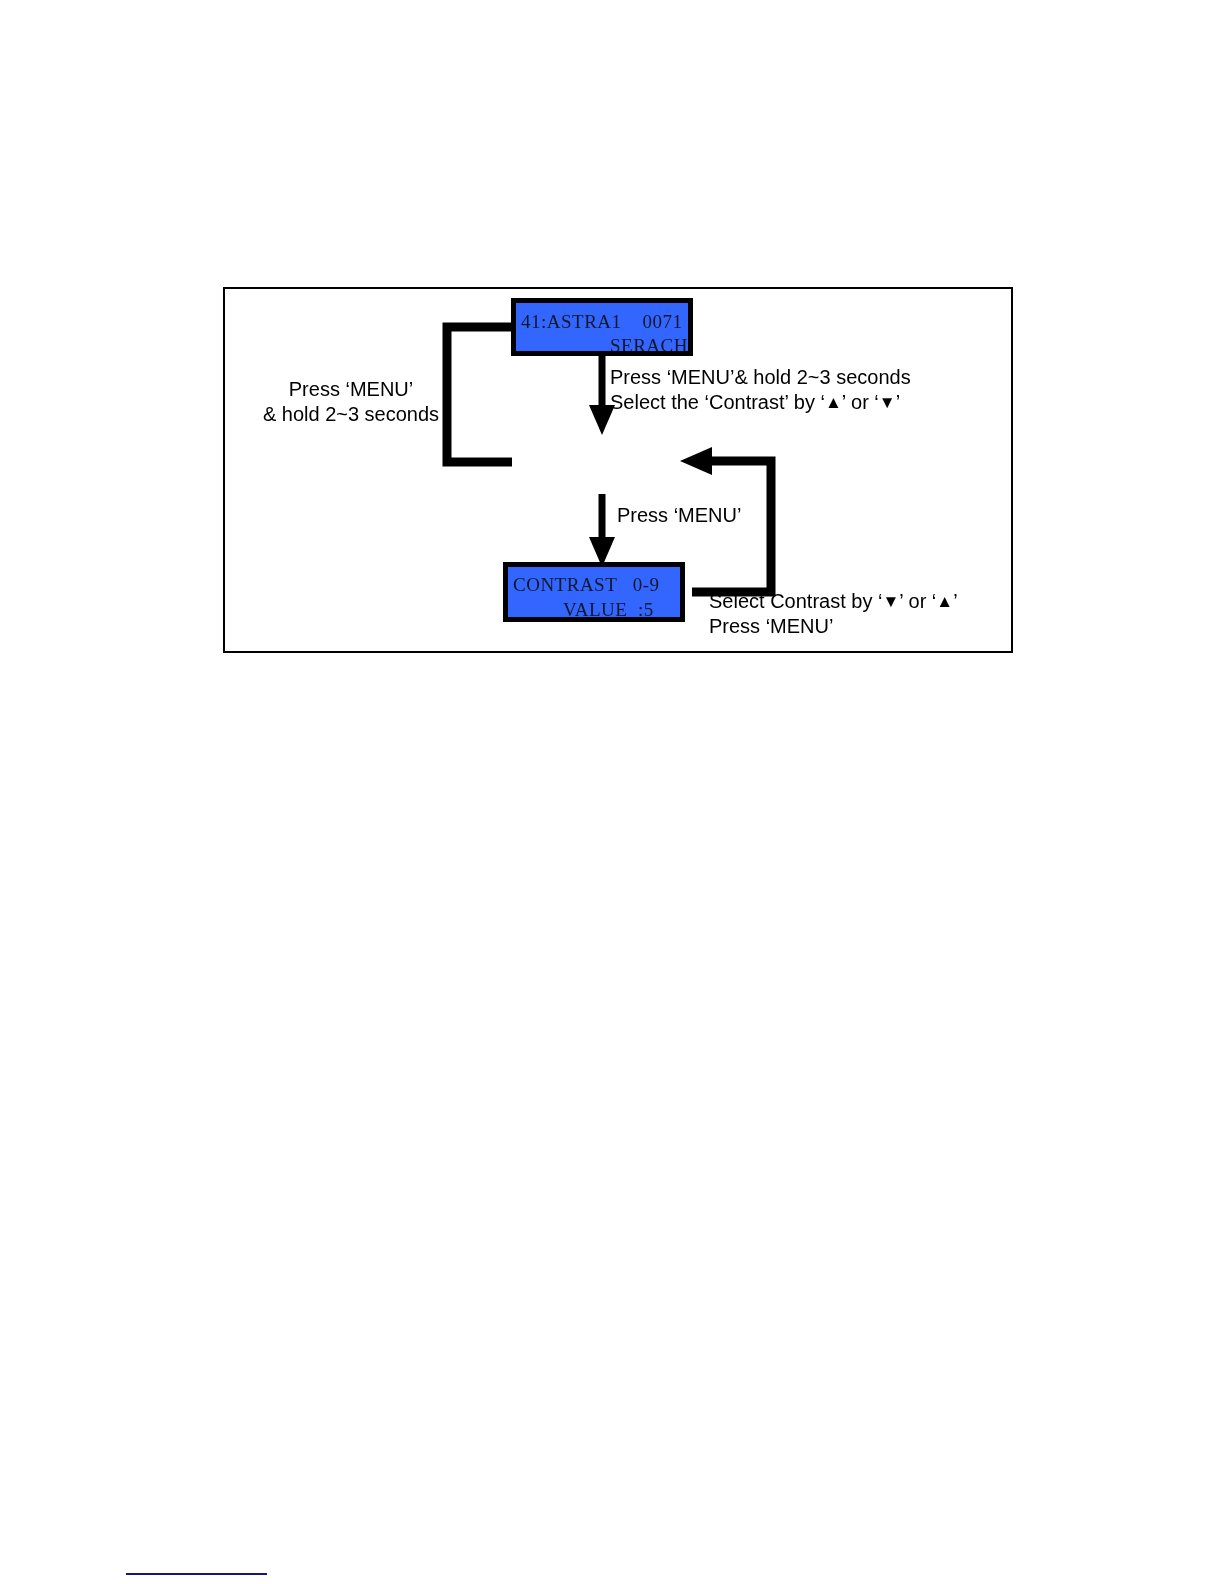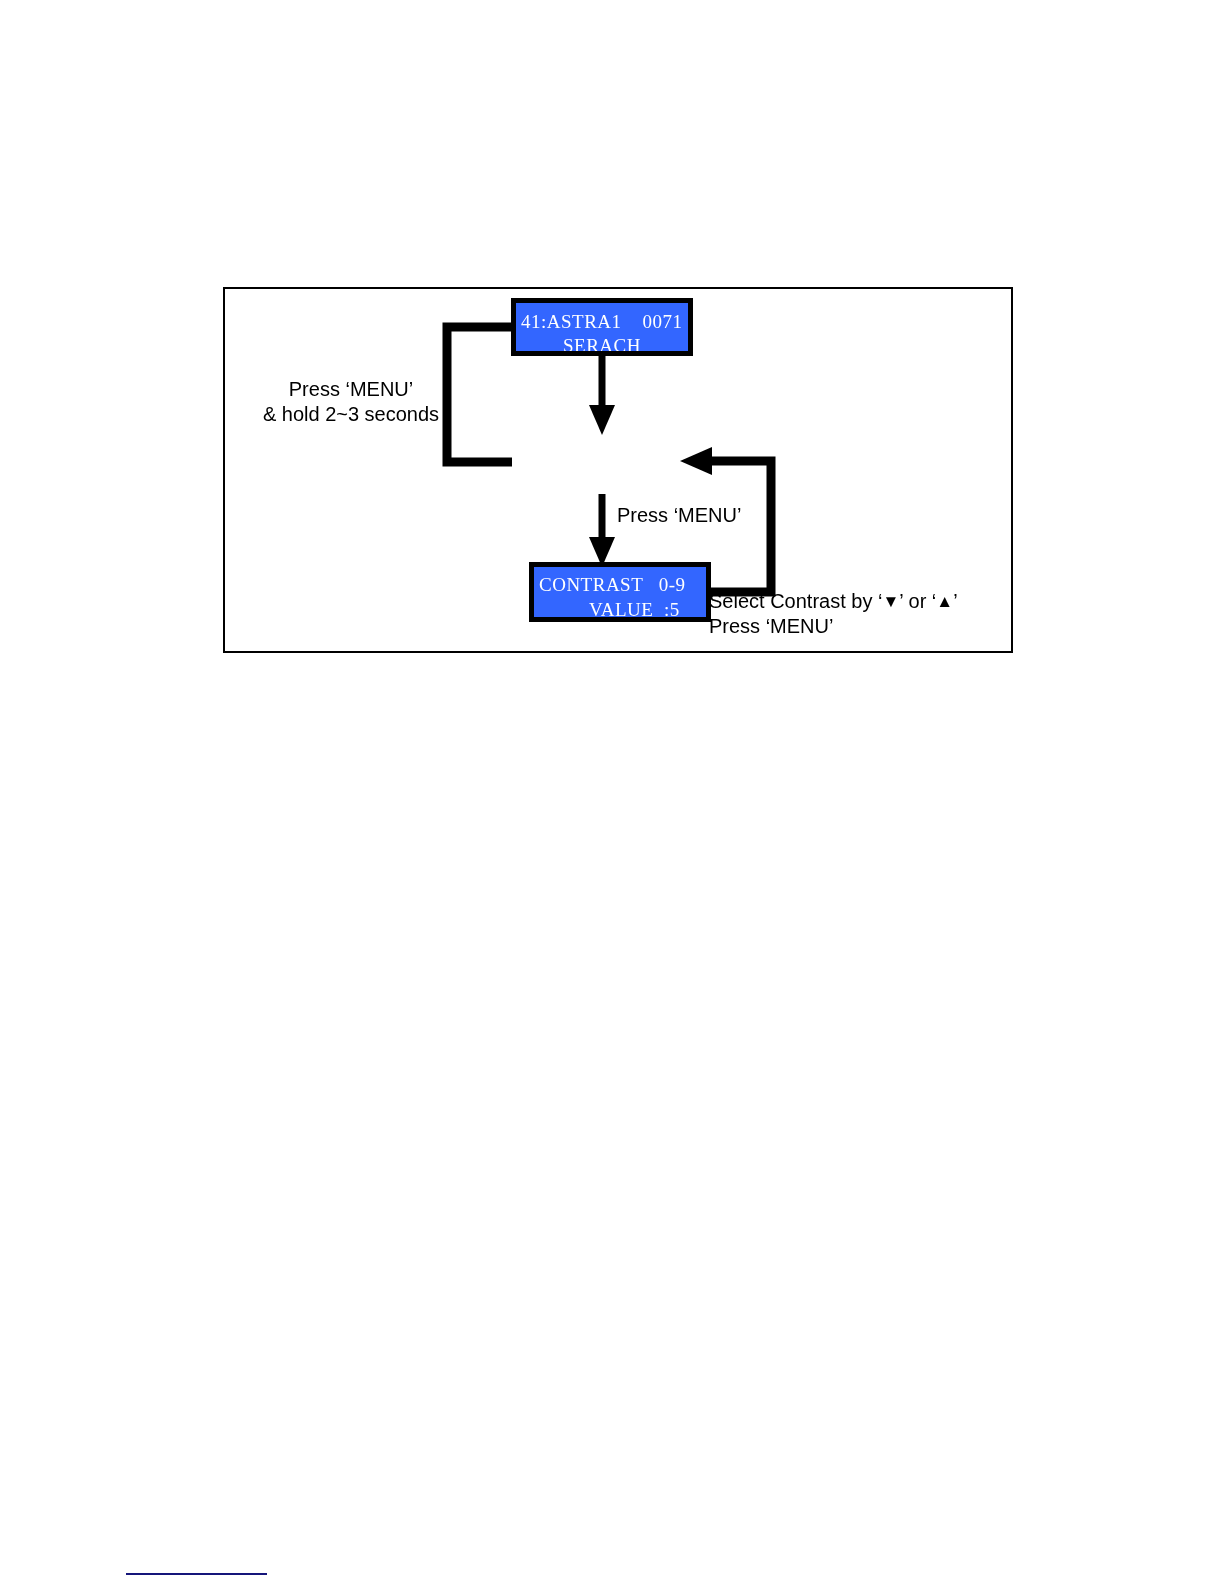--- a/index.html
+++ b/index.html
@@ -38,32 +38,33 @@
     pointer-events: none;
   }
 
   
   .lcd {
     position: absolute;
     background: #3366ff;
     border: 5px solid #000000;
     box-sizing: border-box;
     font-family: "Liberation Serif", serif;
-    color: #ffffff;
+    color: #0f172a;
     z-index: 3;
     overflow: hidden;
   }
   .lcd .lcd-line {
     position: absolute;
     left: 0;
     width: 100%;
     font-size: 19px;
     letter-spacing: 0.5px;
     white-space: pre;
     line-height: 1;
+    padding-left: 47px;
   }
 
   
   #screen-search {
     left: 286px;
     top: 9px;
     width: 182px;
     height: 58px;
   }
   #screen-search .line-1 {
@@ -84,21 +85,21 @@
     width: 182px;
     height: 64px;
   }
   #screen-contrast .line-1 {
     top: 10px;
     text-align: center;
   }
 
   
   #screen-contrast-value {
-    left: 304px;
+    left: 278px;
     top: 273px;
     width: 182px;
     height: 60px;
   }
   #screen-contrast-value .line-1 {
     top: 8px;
     text-align: left;
     padding-left: 5px;
     box-sizing: border-box;
   }
@@ -192,20 +193,26 @@
   <div class="lcd" id="screen-contrast-value">
     <div class="lcd-line line-1">CONTRAST   0-9</div>
     <div class="lcd-line line-2">VALUE  :5</div>
   </div>
 
   <div class="note" id="note-left">
     <div>Press ‘MENU’</div>
     <div>&amp; hold 2~3 seconds</div>
   </div>
 
+  <div class="note" id="note-top-right">
+    <div>Press ‘MENU’&amp; hold 2~3 seconds</div>
+    <div>
+      <span>Select the ‘Contrast’ by ‘</span><span class="arrow-glyph">▲</span><span>’ or ‘</span><span class="arrow-glyph">▼</span><span>’</span>
+    </div>
+  </div>
 
   <div class="note" id="note-middle">
     <div>Press ‘MENU’</div>
   </div>
 
   <div class="note" id="note-bottom-right">
     <div>
       <span>Select Contrast by ‘</span><span class="arrow-glyph">▼</span><span>’ or ‘</span><span class="arrow-glyph">▲</span><span>’</span>
     </div>
     <div>Press ‘MENU’</div>

